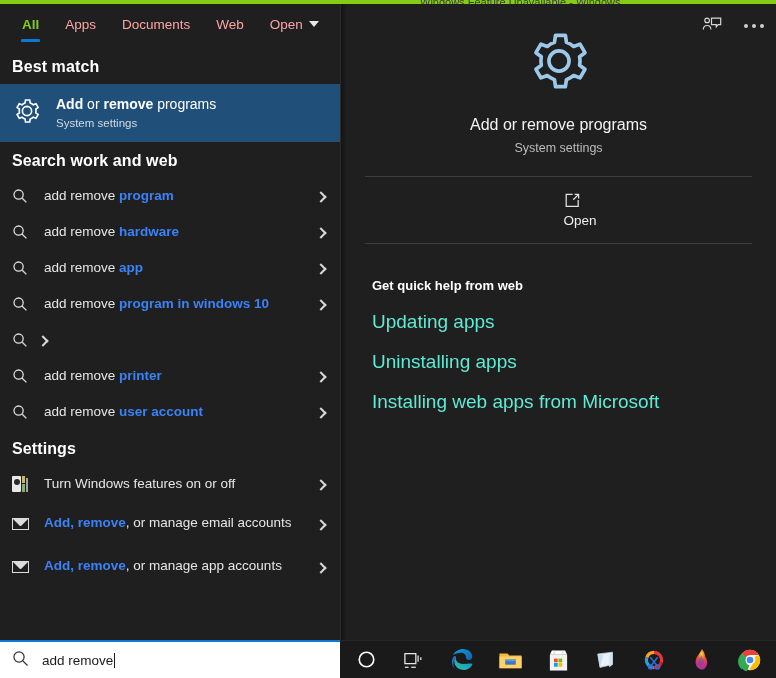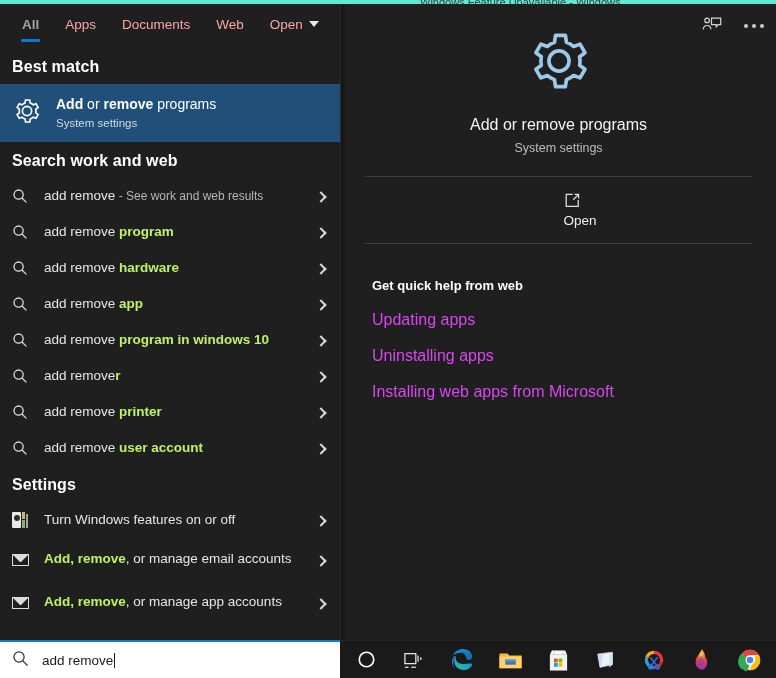--- a/index.html
+++ b/index.html
@@ -7,21 +7,21 @@
     width: 776px; height: 678px;
     background: #1c1c1c;
     font-family: "Liberation Sans", sans-serif;
     overflow: hidden;
   }
   body { position: relative; }
 
   
   .bg-ghost {
     position: absolute; top: 0; left: 0; width: 776px; height: 6px;
-    background: #5eead4; overflow: hidden;
+    background: #84cc16; overflow: hidden;
   }
   .bg-ghost span {
     position: absolute; left: 420px; top: -4px;
     font-size: 11px; color: #3a3a3a; white-space: nowrap;
   }
 
   
   .flyout {
     position: absolute; top: 4px; left: 0;
     width: 776px; height: 638px;
@@ -40,21 +40,21 @@
   .tabbar {
     height: 44px; display: flex; align-items: center;
     padding-left: 10px; position: relative;
   }
   .tab {
     position: relative;
     font-size: 13.5px; color: #fca5a5;
     padding: 6px 14px 10px 12px;
     cursor: default; white-space: nowrap;
   }
-  .tab.active { font-weight: bold; color: #a3a3a3; }
+  .tab.active { font-weight: bold; color: #84cc16; }
   .tab.active::after {
     content: ""; position: absolute;
     left: 11px; right: 13px; bottom: 0px; height: 3px;
     background: #0a7ad8; border-radius: 1px;
   }
   .tab .caret {
     display: inline-block; margin-left: 6px;
     border-left: 5px solid transparent; border-right: 5px solid transparent;
     border-top: 6px solid #e8e8e8; vertical-align: 2px;
   }
@@ -82,21 +82,21 @@
     padding: 0 10px 0 12px; cursor: default;
   }
   .row.tall { height: 43px; align-items: center; justify-content: space-between; }
   .row .icon { width: 22px; flex: 0 0 22px; display: flex;
                align-items: center; justify-content: flex-start; }
   .row .label {
     flex: 1 1 auto; margin-left: 10px;
     font-size: 13.5px; color: #e6e6e6;
     line-height: 1.25; overflow: hidden;
   }
-  .row .label b { font-weight: bold; color: #bef264; }
+  .row .label b { font-weight: bold; color: #3b82f6; }
   .row .label .dim { color: #b5b5b5; font-size: 12px; }
   .row .chev { flex: 0 0 18px; text-align: center; }
 
   .chev-g { display:inline-block; width:8px; height:8px;
             border-right:2px solid #d8d8d8; border-top:2px solid #d8d8d8;
             transform: rotate(45deg); }
 
   
   .env { width:17px; height:12px; border:1.4px solid #dcdcdc; position:relative; }
   .env::after{ content:""; position:absolute; left:-1px; top:-1px;
@@ -145,21 +145,21 @@
     padding: 15px 0 15px 30px;
     cursor: default;
     flex-direction: column;
   }
   .open-row .oi { width: 20px; }
   .open-label { font-size: 13.5px; color: #eeeeee; margin-left: 13px; }
 
   .helpblock { padding: 22px 0 0 31px; }
   .help-head { font-size: 13px; font-weight: bold; color: #ffffff; margin-top: 12px; }
   .help-link {
-    font-size: 16px; color: #d946ef;
+    font-size: 19px; color: #5eead4;
     margin-top: 18px; cursor: default; display: block;
   }
 
   
   .topright {
     position: absolute; top: 10px; right: 12px;
     display: flex; align-items: center; gap: 22px;
   }
   .dots { display: flex; gap: 4px; }
   .dots i { width: 4px; height: 4px; border-radius: 50%; background: #cfcfcf; display:block; }
@@ -233,30 +233,20 @@
         </svg>
       </span>
       <div class="bm-text">
         <div class="bm-title"><b>Add</b><span> or </span><b>remove</b><span> programs</span></div>
         <div class="bm-sub">System settings</div>
       </div>
     </div>
 
     <div class="section-head">Search work and web</div>
 
-    <div class="row">
-      <span class="icon">
-        <svg width="16" height="16" viewBox="0 0 16 16" fill="none" stroke="#dcdcdc" stroke-width="1.3">
-            <circle cx="6.6" cy="6.6" r="4.6"></circle>
-            <line x1="10" y1="10" x2="14.4" y2="14.4"></line>
-          </svg>
-      </span>
-      <span class="label"><span>add remove</span><span class="dim"> - See work and web results</span></span>
-      <span class="chev"><i class="chev-g"></i></span>
-    </div>
 
     <div class="row">
       <span class="icon">
         <svg width="16" height="16" viewBox="0 0 16 16" fill="none" stroke="#dcdcdc" stroke-width="1.3">
             <circle cx="6.6" cy="6.6" r="4.6"></circle>
             <line x1="10" y1="10" x2="14.4" y2="14.4"></line>
           </svg>
       </span>
       <span class="label"><span>add remove </span><b>program</b></span>
       <span class="chev"><i class="chev-g"></i></span>
@@ -295,21 +285,20 @@
       <span class="chev"><i class="chev-g"></i></span>
     </div>
 
     <div class="row">
       <span class="icon">
         <svg width="16" height="16" viewBox="0 0 16 16" fill="none" stroke="#dcdcdc" stroke-width="1.3">
             <circle cx="6.6" cy="6.6" r="4.6"></circle>
             <line x1="10" y1="10" x2="14.4" y2="14.4"></line>
           </svg>
       </span>
-      <span class="label"><span>add remove</span><b>r</b></span>
       <span class="chev"><i class="chev-g"></i></span>
     </div>
 
     <div class="row">
       <span class="icon">
         <svg width="16" height="16" viewBox="0 0 16 16" fill="none" stroke="#dcdcdc" stroke-width="1.3">
             <circle cx="6.6" cy="6.6" r="4.6"></circle>
             <line x1="10" y1="10" x2="14.4" y2="14.4"></line>
           </svg>
       </span>

